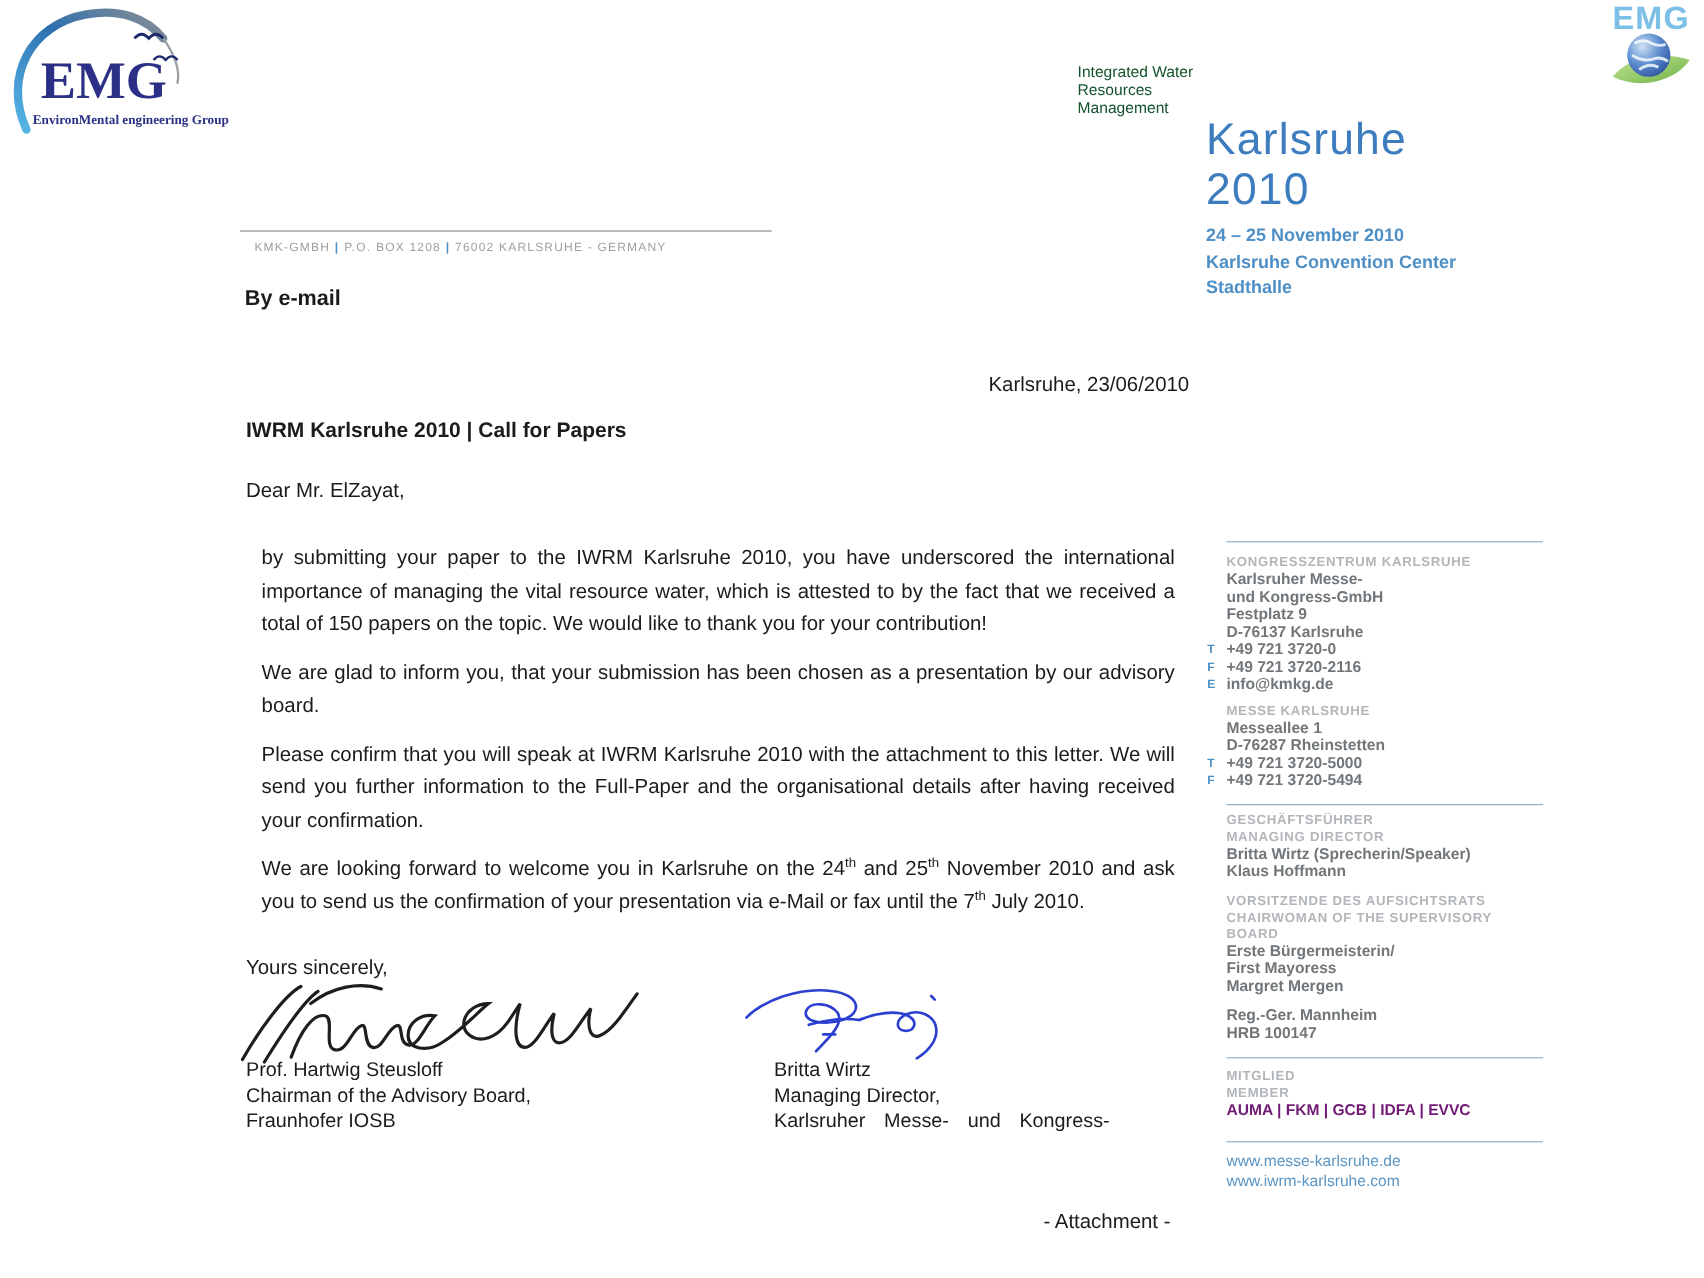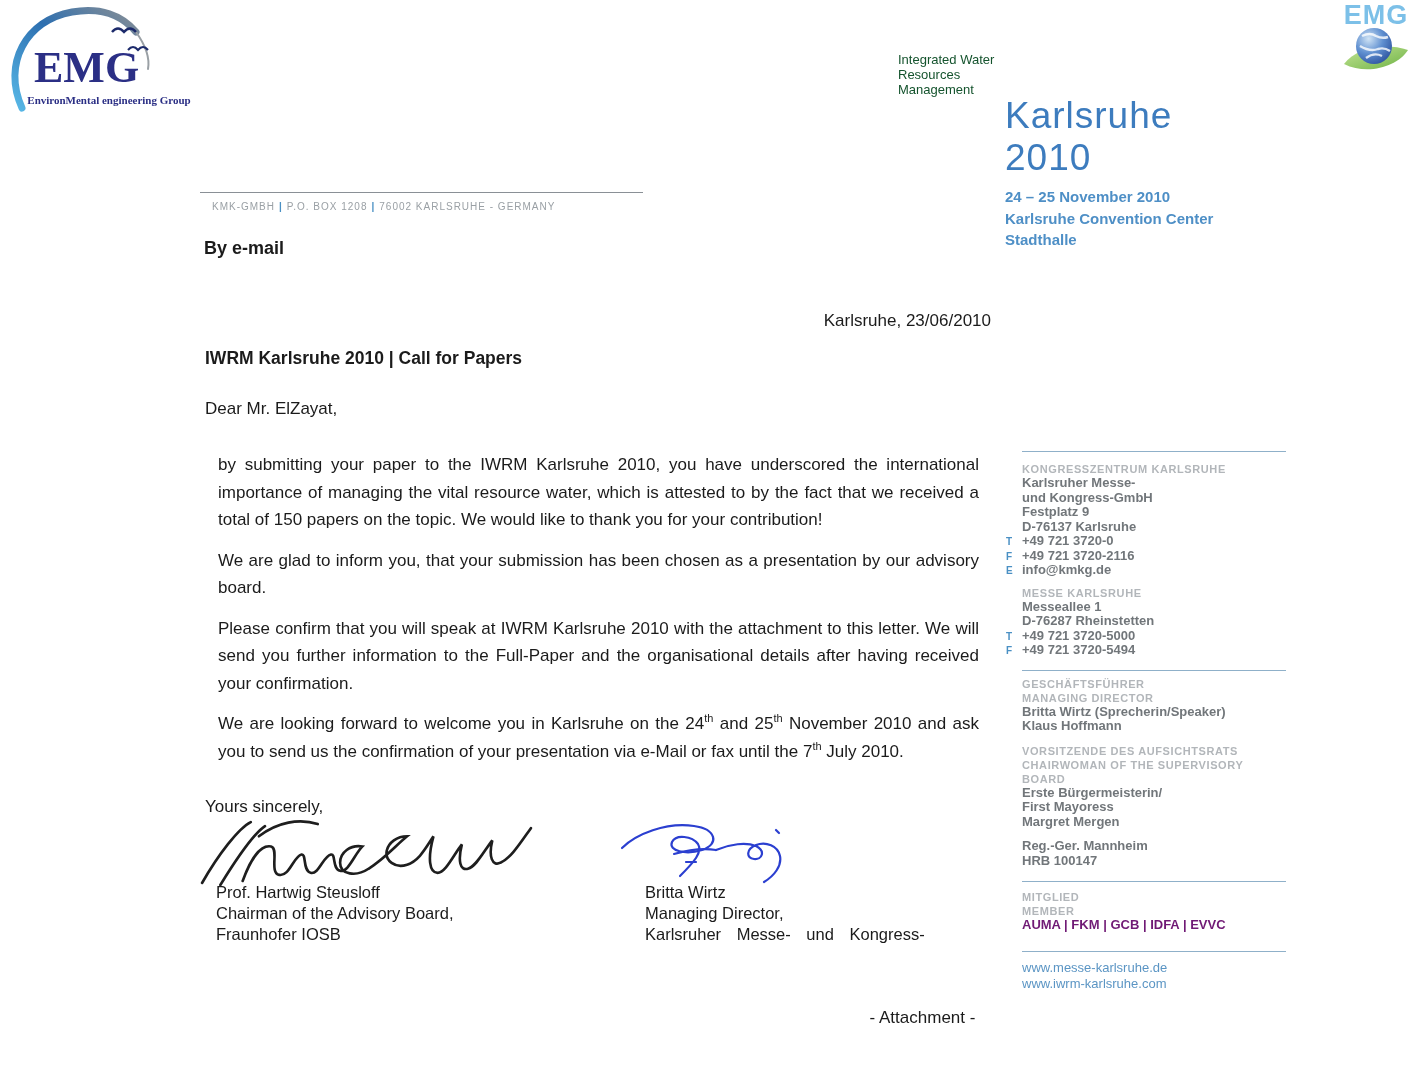--- a/index.html
+++ b/index.html
@@ -46,21 +46,21 @@
   .subject {position:absolute; left:205px; top:348px; font-size:17.5px; font-weight:700;}
   .salutation {position:absolute; left:205px; top:399px; font-size:17px;}
   .body {position:absolute; left:205px; top:438px; width:787px; font-size:17px; line-height:27.5px; text-align:justify;}
   .body p {margin:13px;}
   .body sup {font-size:11px; line-height:0;}
   .closing {position:absolute; left:205px; top:797px; font-size:17px;}
   
   .sig-left-img {position:absolute; left:198px; top:813px;}
   .sig-right-img {position:absolute; left:616px; top:818px;}
   .signer {position:absolute; top:882px; font-size:16.5px; line-height:21px;}
-  .signer-left {left:216px; width:340px;}
+  .signer-left {left:205px; width:340px;}
   .signer-right {left:645px; width:347px;}
   .spread {word-spacing:11px;}
   .attachment {position:absolute; left:845px; top:1008px; width:155px; text-align:center; font-size:17px;}
   
   .sidebar {
     position:absolute; left:1005px; top:435px; width:281px; padding-left:17px; box-sizing:border-box;
     font-size:13px; font-weight:700; color:#71767a; line-height:14.5px;margin-top:16px;
   }
   .sb-rule {border-top:1px solid #8fb0c9; height:0;}
   .sb-heading {font-size:11px; font-weight:700; color:#b2b6ba; letter-spacing:0.6px; line-height:14px;}

